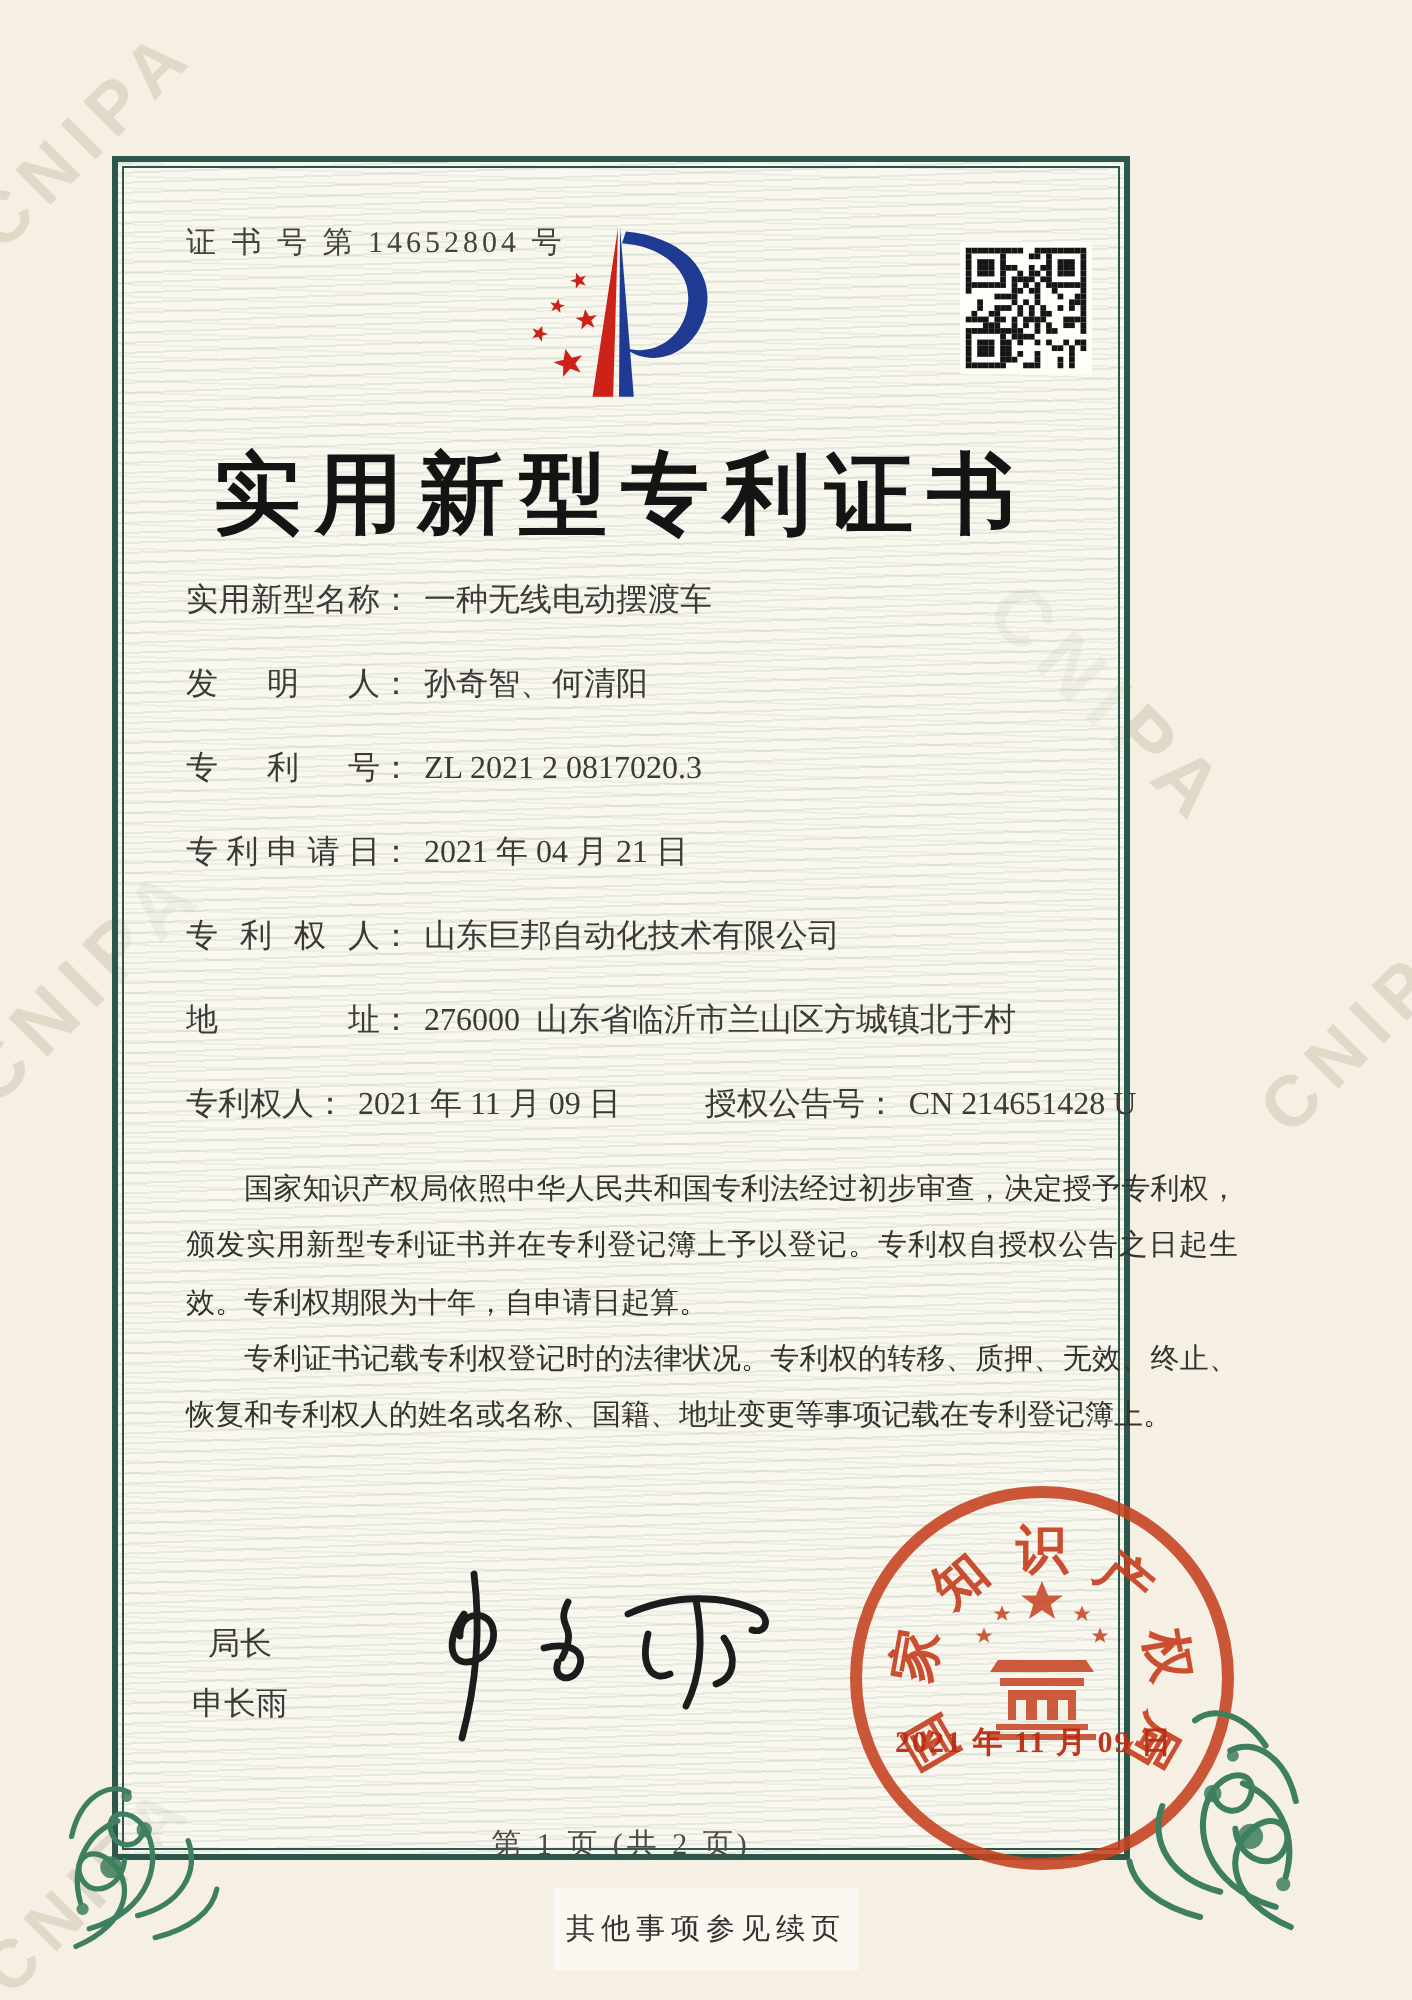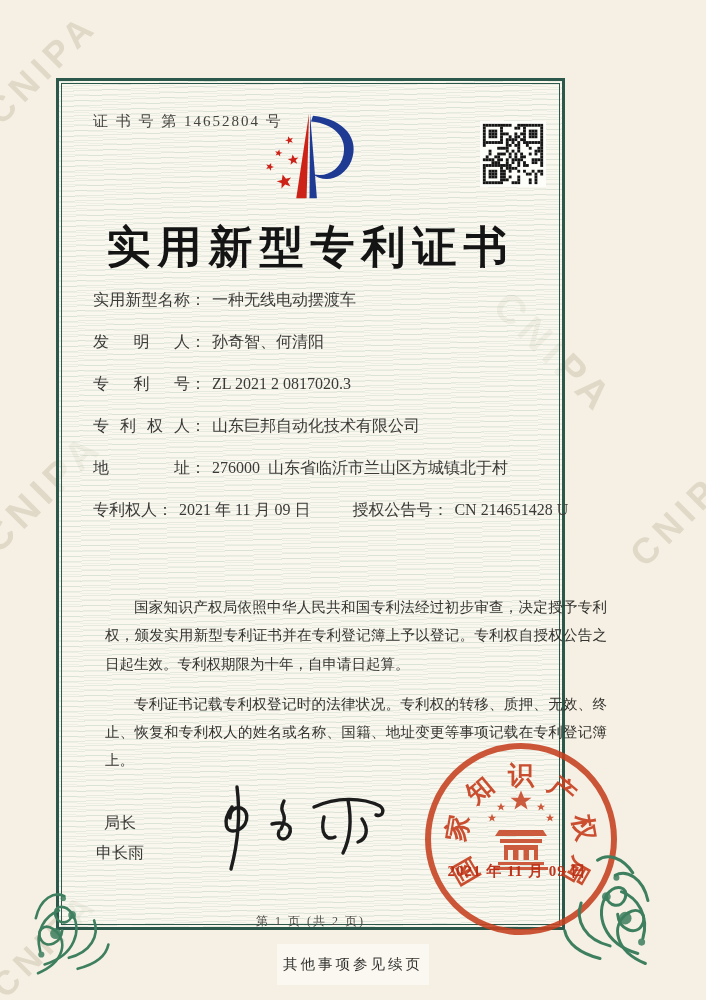--- a/index.html
+++ b/index.html
@@ -61,21 +61,21 @@
   .frow{white-space:nowrap;}
   .flabel{display:inline-block;width:97px;text-align:justify;text-align-last:justify;vertical-align:top;}
   .fcolon{margin-right:6px;}
   .fvalue{white-space:pre;}
   .grant-second{margin-left:42px;}
   .paragraphs{
     position:absolute;left:34px;top:500px;width:526px;
     font-size:14.5px;line-height:1.95;color:#34332f;
     text-align:justify;
   }
-  .paragraphs p{margin:12px;text-indent:2em;}
+  .paragraphs p{margin:0;text-indent:2em;}
   .signer{
     position:absolute;left:37px;top:727px;
     font-size:16px;line-height:30px;color:#3b3a37;text-align:center;
   }
   .signature{position:absolute;left:138px;top:696px;width:210px;height:100px;}
 
   
   .seal{
     position:absolute;left:366px;top:662px;width:180px;height:180px;
     border:6px solid rgba(197,64,31,0.88);
@@ -91,21 +91,21 @@
     position:absolute;left:50%;top:47%;transform:translate(-50%,-50%);
     width:100px;height:100px;opacity:0.92;
   }
   .seal-date{
     position:absolute;left:363px;top:781px;width:190px;
     text-align:center;font-size:15px;font-weight:bold;
     color:rgba(186,43,18,0.95);letter-spacing:1px;white-space:pre;
   }
   .page-footer{
     position:absolute;left:0;top:832px;width:100%;
-    text-align:center;font-size:12px;color:#4a4944;letter-spacing:2px;white-space:pre;
+    text-align:center;font-size:15px;color:#4a4944;letter-spacing:2px;white-space:pre;
   }
   .continuation{
     position:absolute;left:50%;top:944px;transform:translateX(-50%);
     font-size:14.5px;color:#34332f;letter-spacing:3px;white-space:nowrap;
     background:rgba(255,255,255,0.5);padding:11px 6px;
   }
   .ornament{position:absolute;pointer-events:none;}
   .ornament-left{left:26px;top:850px;width:112px;height:132px;}
   .ornament-right{left:532px;top:818px;width:126px;height:160px;transform:scaleX(-1);}
 </style>
@@ -374,20 +374,23 @@
       <div class="frow">
         <span class="flabel">实用新型名称</span><span class="fcolon">：</span><span class="fvalue">一种无线电动摆渡车</span>
       </div>
       <div class="frow">
         <span class="flabel">发明人</span><span class="fcolon">：</span><span class="fvalue">孙奇智、何清阳</span>
       </div>
       <div class="frow">
         <span class="flabel">专利号</span><span class="fcolon">：</span><span class="fvalue">ZL 2021 2 0817020.3</span>
       </div>
       <div class="frow">
+        <span class="flabel">专利申请日</span><span class="fcolon">：</span><span class="fvalue">2021 年 04 月 21 日</span>
+      </div>
+      <div class="frow">
         <span class="flabel">专利权人</span><span class="fcolon">：</span><span class="fvalue">山东巨邦自动化技术有限公司</span>
       </div>
       <div class="frow">
         <span class="flabel">地址</span><span class="fcolon">：</span><span class="fvalue">276000  山东省临沂市兰山区方城镇北于村</span>
       </div>
       <div class="frow">
         <span>专利权人</span><span class="fcolon">：</span><span class="fvalue">2021 年 11 月 09 日</span><span class="grant-second">授权公告号</span><span class="fcolon">：</span><span class="fvalue">CN 214651428 U</span>
       </div>
     </div>
 

